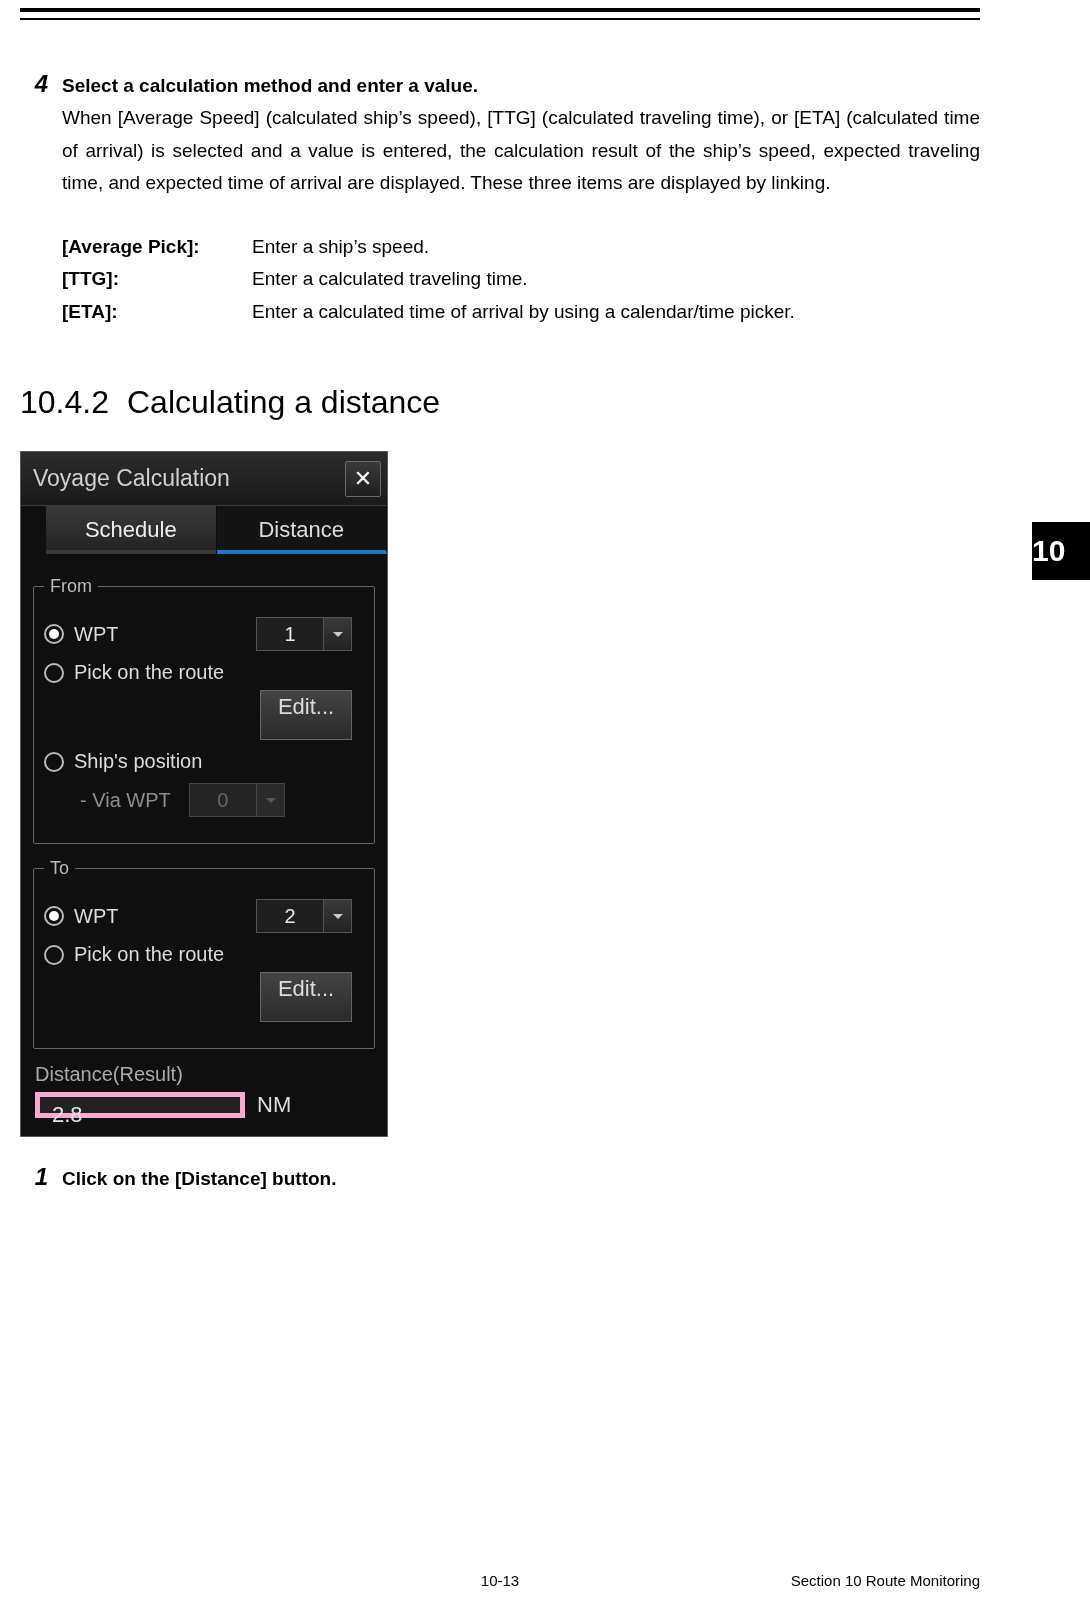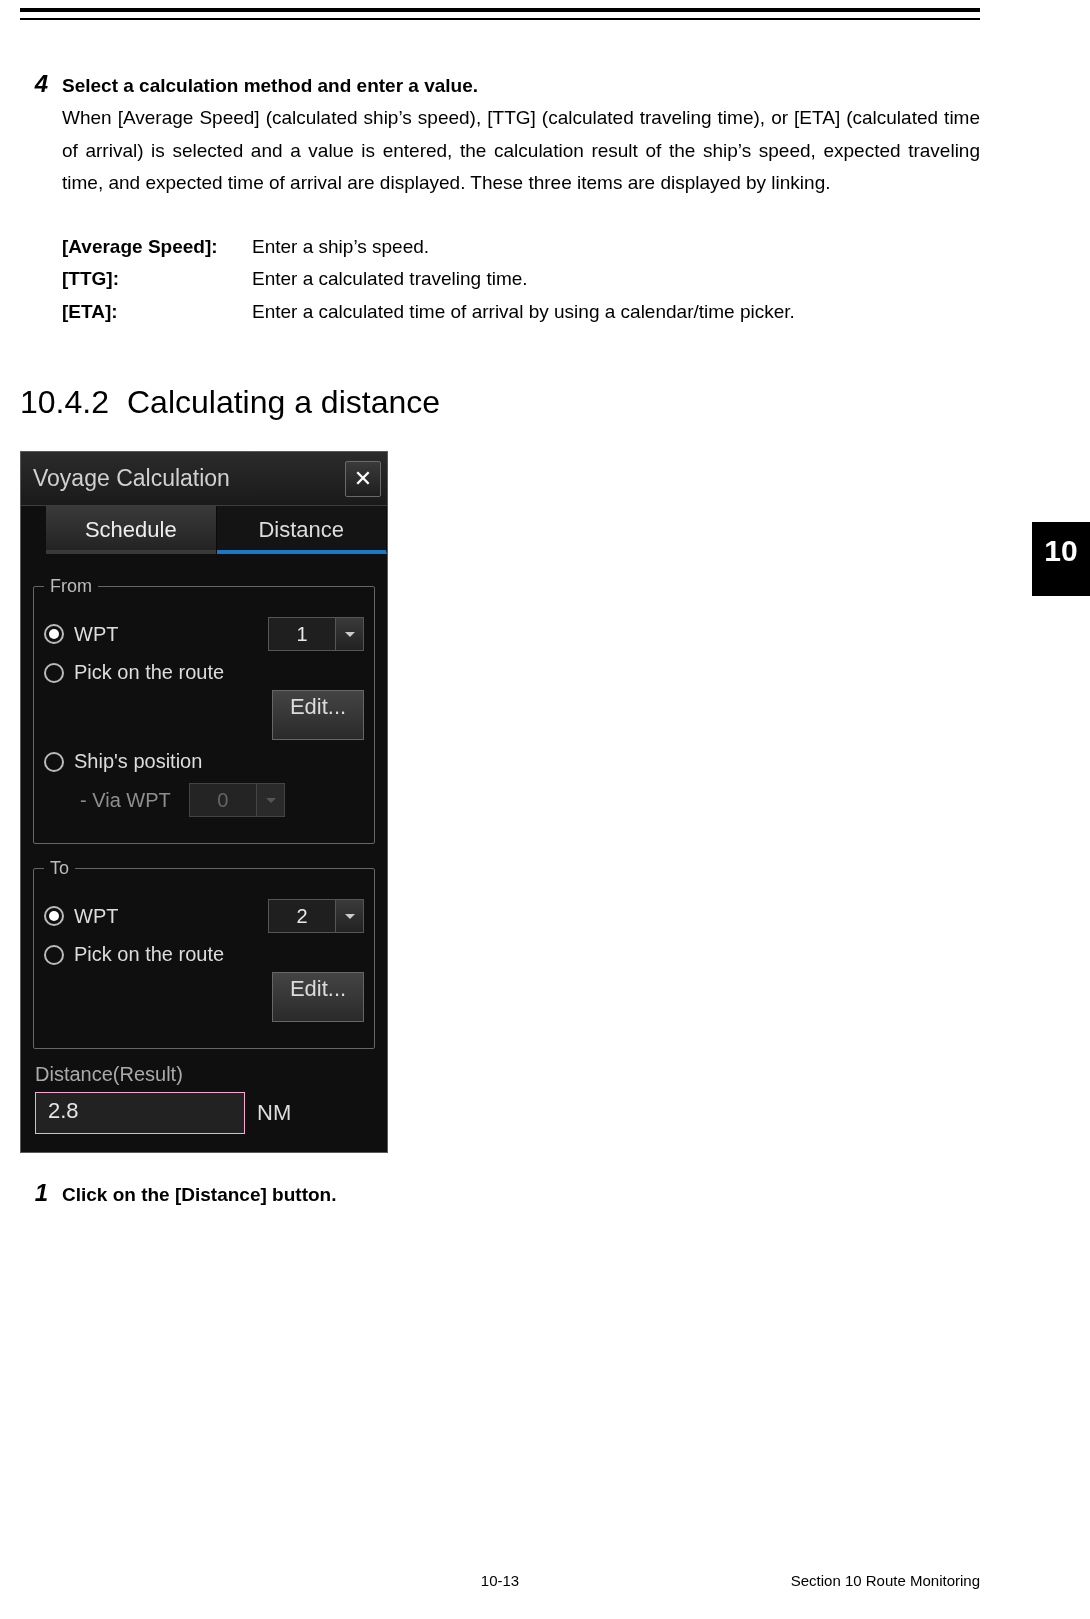--- a/index.html
+++ b/index.html
@@ -76,26 +76,25 @@
   h2.section .no {
     margin-right: 18px;
   }
 
   
   .sidetab {
     position: absolute;
     top: 522px;
     right: 0;
     width: 58px;
-    height: 74px;
+    height: 58px;
     background: #000;
     color: #fff;
     font-weight: bold;
     font-size: 30px;
-    text-align: center;
     line-height: 58px;
   }
 
   
   .dlg {
     width: 368px;
     background: #0f0f0f;
     border: 1px solid #5a5a5a;
     color: #ddd;
     font-family: Liberation Sans, sans-serif;
@@ -160,21 +159,21 @@
     border-bottom: 4px solid #1c78c4;
   }
   .dlg .panel {
     padding: 12px 12px 18px 12px;
     box-sizing: border-box;
   }
   fieldset.grp {
     border: 1px solid #666;
     border-radius: 2px;
     margin: 10px 0 14px 0;
-    padding: 14px 10px 16px 10px;
+    padding: 14px 22px 16px 10px;
     position: relative;
   }
   fieldset.grp > legend {
     padding: 0 6px;
     font-size: 18px;
     color: #bbb;
   }
   .optrow {
     display: flex;
     align-items: center;
@@ -271,22 +270,22 @@
     color: #aaa;
   }
   .resrow .line {
     display: flex;
     align-items: center;
     gap: 12px;
     margin-top: 6px;
   }
   .resrow .valbox {
     flex: 0 0 210px;
-    height: 42px;
-    border: 1px solid #f9a8d4;
+    height: 26px;
+    border: 5px solid #f9a8d4;
     background: #222;
     color: #e5e5e5;
     font-size: 22px;
     line-height: 36px;
     padding: 0 12px;
     box-sizing: border-box;
   }
   .resrow .unit {
     font-size: 22px;
     color: #ddd;
@@ -320,21 +319,21 @@
     <div class="step">
       <div class="num">4</div>
       <div class="body">
         <span class="title">Select a calculation method and enter a value.</span><br>
         <span>When [Average Speed] (calculated ship’s speed), [TTG] (calculated traveling time), or [ETA] (calculated time of arrival) is selected and a value is entered, the calculation result of the ship’s speed, expected traveling time, and expected time of arrival are displayed. These three items are displayed by linking.</span>
       </div>
     </div>
 
     <div class="defs">
       <div class="row">
-        <div class="k">[Average Speed]:</div>
+        <div class="k">[Average Pick]:</div>
         <div>Enter a ship’s speed.</div>
       </div>
       <div class="row">
         <div class="k">[TTG]:</div>
         <div>Enter a calculated traveling time.</div>
       </div>
       <div class="row">
         <div class="k">[ETA]:</div>
         <div>Enter a calculated time of arrival by using a calendar/time picker.</div>
       </div>

